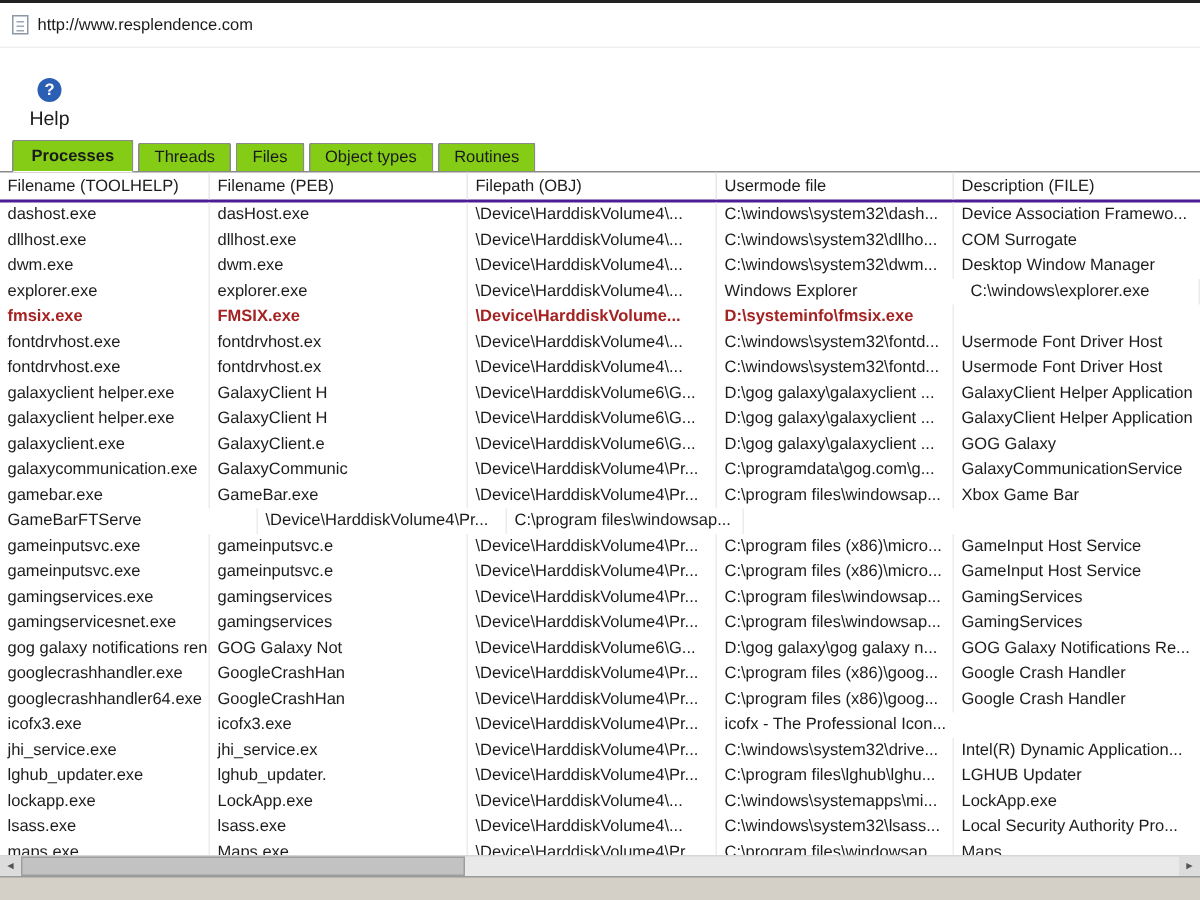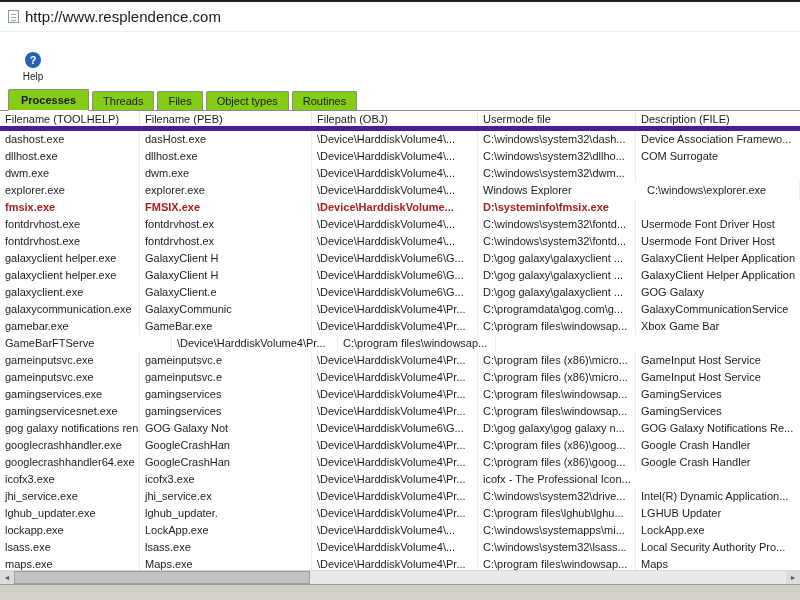--- a/index.html
+++ b/index.html
@@ -8,42 +8,42 @@
   .window { position:relative; width:800px; height:600px; background:#fff;
             border-top:2px solid #222; overflow:hidden; }
 
   
   .urlbar { display:flex; align-items:center; gap:6px; height:30px; padding-left:8px;
             border-bottom:1px solid #f0f0f0; }
   .page-icon { width:11px; height:13px; border:1px solid #8a98a8; background:#fdfdfd;
                position:relative; display:inline-block; flex:0 0 auto; }
   .page-icon::before { content:""; position:absolute; left:2px; right:2px; top:3px; height:1px;
                background:#9aa8b8; box-shadow:0 3px 0 #9aa8b8, 0 6px 0 #9aa8b8; }
-  .url-text { font-size:15px; color:#1a1a1a; text-decoration:none; cursor:pointer; }
+  .url-text { font-size:11px; color:#1a1a1a; text-decoration:none; cursor:pointer; }
 
   
   .help-area { margin:20px 0 0 12px; width:42px; display:flex; flex-direction:column;
                align-items:center; cursor:pointer; }
   .help-icon { width:16px; height:16px; border-radius:50%; background:#2b5fb4; color:#fff;
                font-size:11px; font-weight:bold; display:flex; align-items:center;
                justify-content:center; line-height:1; }
-  .help-label { font-size:10px; color:#1a1a1a; margin-top:3px; }
+  .help-label { font-size:13px; color:#1a1a1a; margin-top:3px; }
 
   
   .tabstrip { display:flex; align-items:flex-end; padding-left:8px;
               border-bottom:1px solid #8a8a8a; height:23px; margin-top:6px; }
   .tab { font-size:11px; color:#1a1a1a; padding:3px 10px; border:1px solid #8a8a8a;
          border-bottom:none; border-radius:2px 2px 0 0; margin-right:3px; background:#84cc16;
          cursor:pointer; white-space:nowrap; }
   .tab.selected { font-weight:bold; padding:4px 12px; margin-bottom:-1px;
                   border-bottom:1px solid #fff; }
 
   
   .table { font-size:11px; color:#1c1c1c; }
-  .thead { display:flex; height:20px; align-items:flex-start; border-bottom:5px solid #4c1d95; }
+  .thead { display:flex; height:20px; align-items:flex-start; border-bottom:2px solid #4c1d95; }
   .th { height:100%; display:flex; align-items:center; padding-left:5px;
         border-right:1px solid #e8e8e8; white-space:nowrap; overflow:hidden; cursor:pointer; }
   .tr { display:flex; height:17px; cursor:default; }
   .td { height:100%; line-height:17px; padding-left:5px; border-right:1px solid #ececec;
         white-space:nowrap; overflow:hidden; }
   .tr.highlight { color:#a42222; font-weight:bold; }
   .col0 { width:140px; } .col1 { width:172px; } .col2 { width:166px; }
   .col3 { width:158px; } .col4 { width:164px; border-right:none; }
 
   
@@ -104,20 +104,21 @@
           <div class="td col1">dllhost.exe</div>
           <div class="td col2">\Device\HarddiskVolume4\...</div>
           <div class="td col3">C:\windows\system32\dllho...</div>
           <div class="td col4">COM Surrogate</div>
         </div>
         <div class="tr">
           <div class="td col0">dwm.exe</div>
           <div class="td col1">dwm.exe</div>
           <div class="td col2">\Device\HarddiskVolume4\...</div>
           <div class="td col3">C:\windows\system32\dwm...</div>
+          <div class="td col4">Desktop Window Manager</div>
         </div>
         <div class="tr">
           <div class="td col0">explorer.exe</div>
           <div class="td col1">explorer.exe</div>
           <div class="td col2">\Device\HarddiskVolume4\...</div>
           <div class="td col4">Windows Explorer</div>
           <div class="td col3">C:\windows\explorer.exe</div>
         </div>
         <div class="tr highlight">
           <div class="td col0">fmsix.exe</div>

